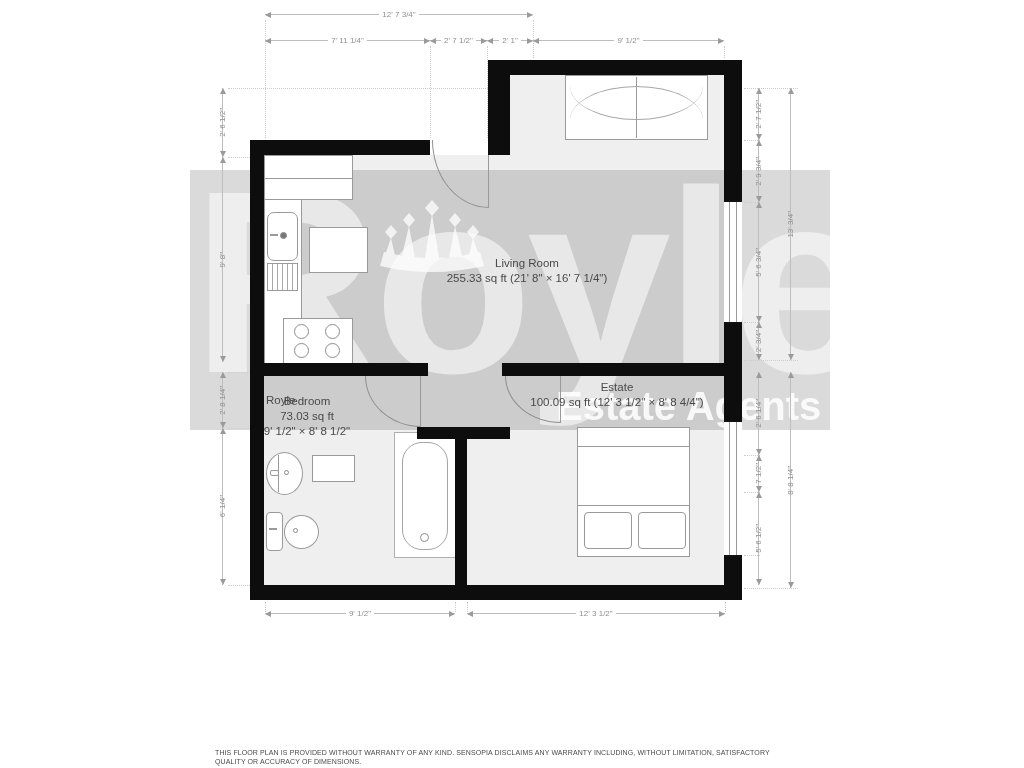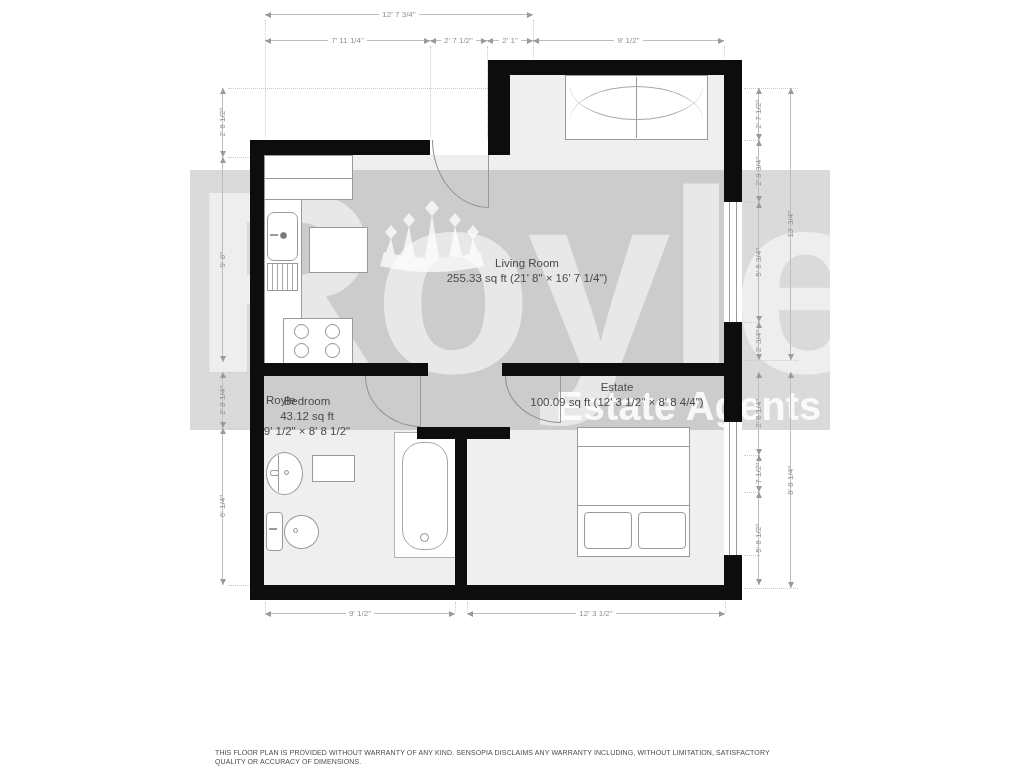--- a/index.html
+++ b/index.html
@@ -266,19 +266,19 @@
     <div>Living Room</div>
     <div>255.33 sq ft (21' 8" × 16' 7 1/4")</div>
   </div>
   <div class="room-label" style="left:492px;top:380px;width:250px;">
     <div>Estate</div>
     <div>100.09 sq ft (12' 3 1/2" × 8' 8 4/4")</div>
   </div>
   <div id="closet-label" style="left:266px;top:394px;">Royle</div>
   <div class="room-label" style="left:237px;top:394px;width:140px;">
     <div>Bedroom</div>
-    <div>43.12 sq ft</div>
+    <div>73.03 sq ft</div>
     <div>9' 1/2" × 8' 8 1/2"</div>
   </div>
 
   <div id="disclaimer">THIS FLOOR PLAN IS PROVIDED WITHOUT WARRANTY OF ANY KIND. SENSOPIA DISCLAIMS ANY WARRANTY INCLUDING, WITHOUT LIMITATION, SATISFACTORY QUALITY OR ACCURACY OF DIMENSIONS.</div>
 
 </div>
 
 </body></html>

